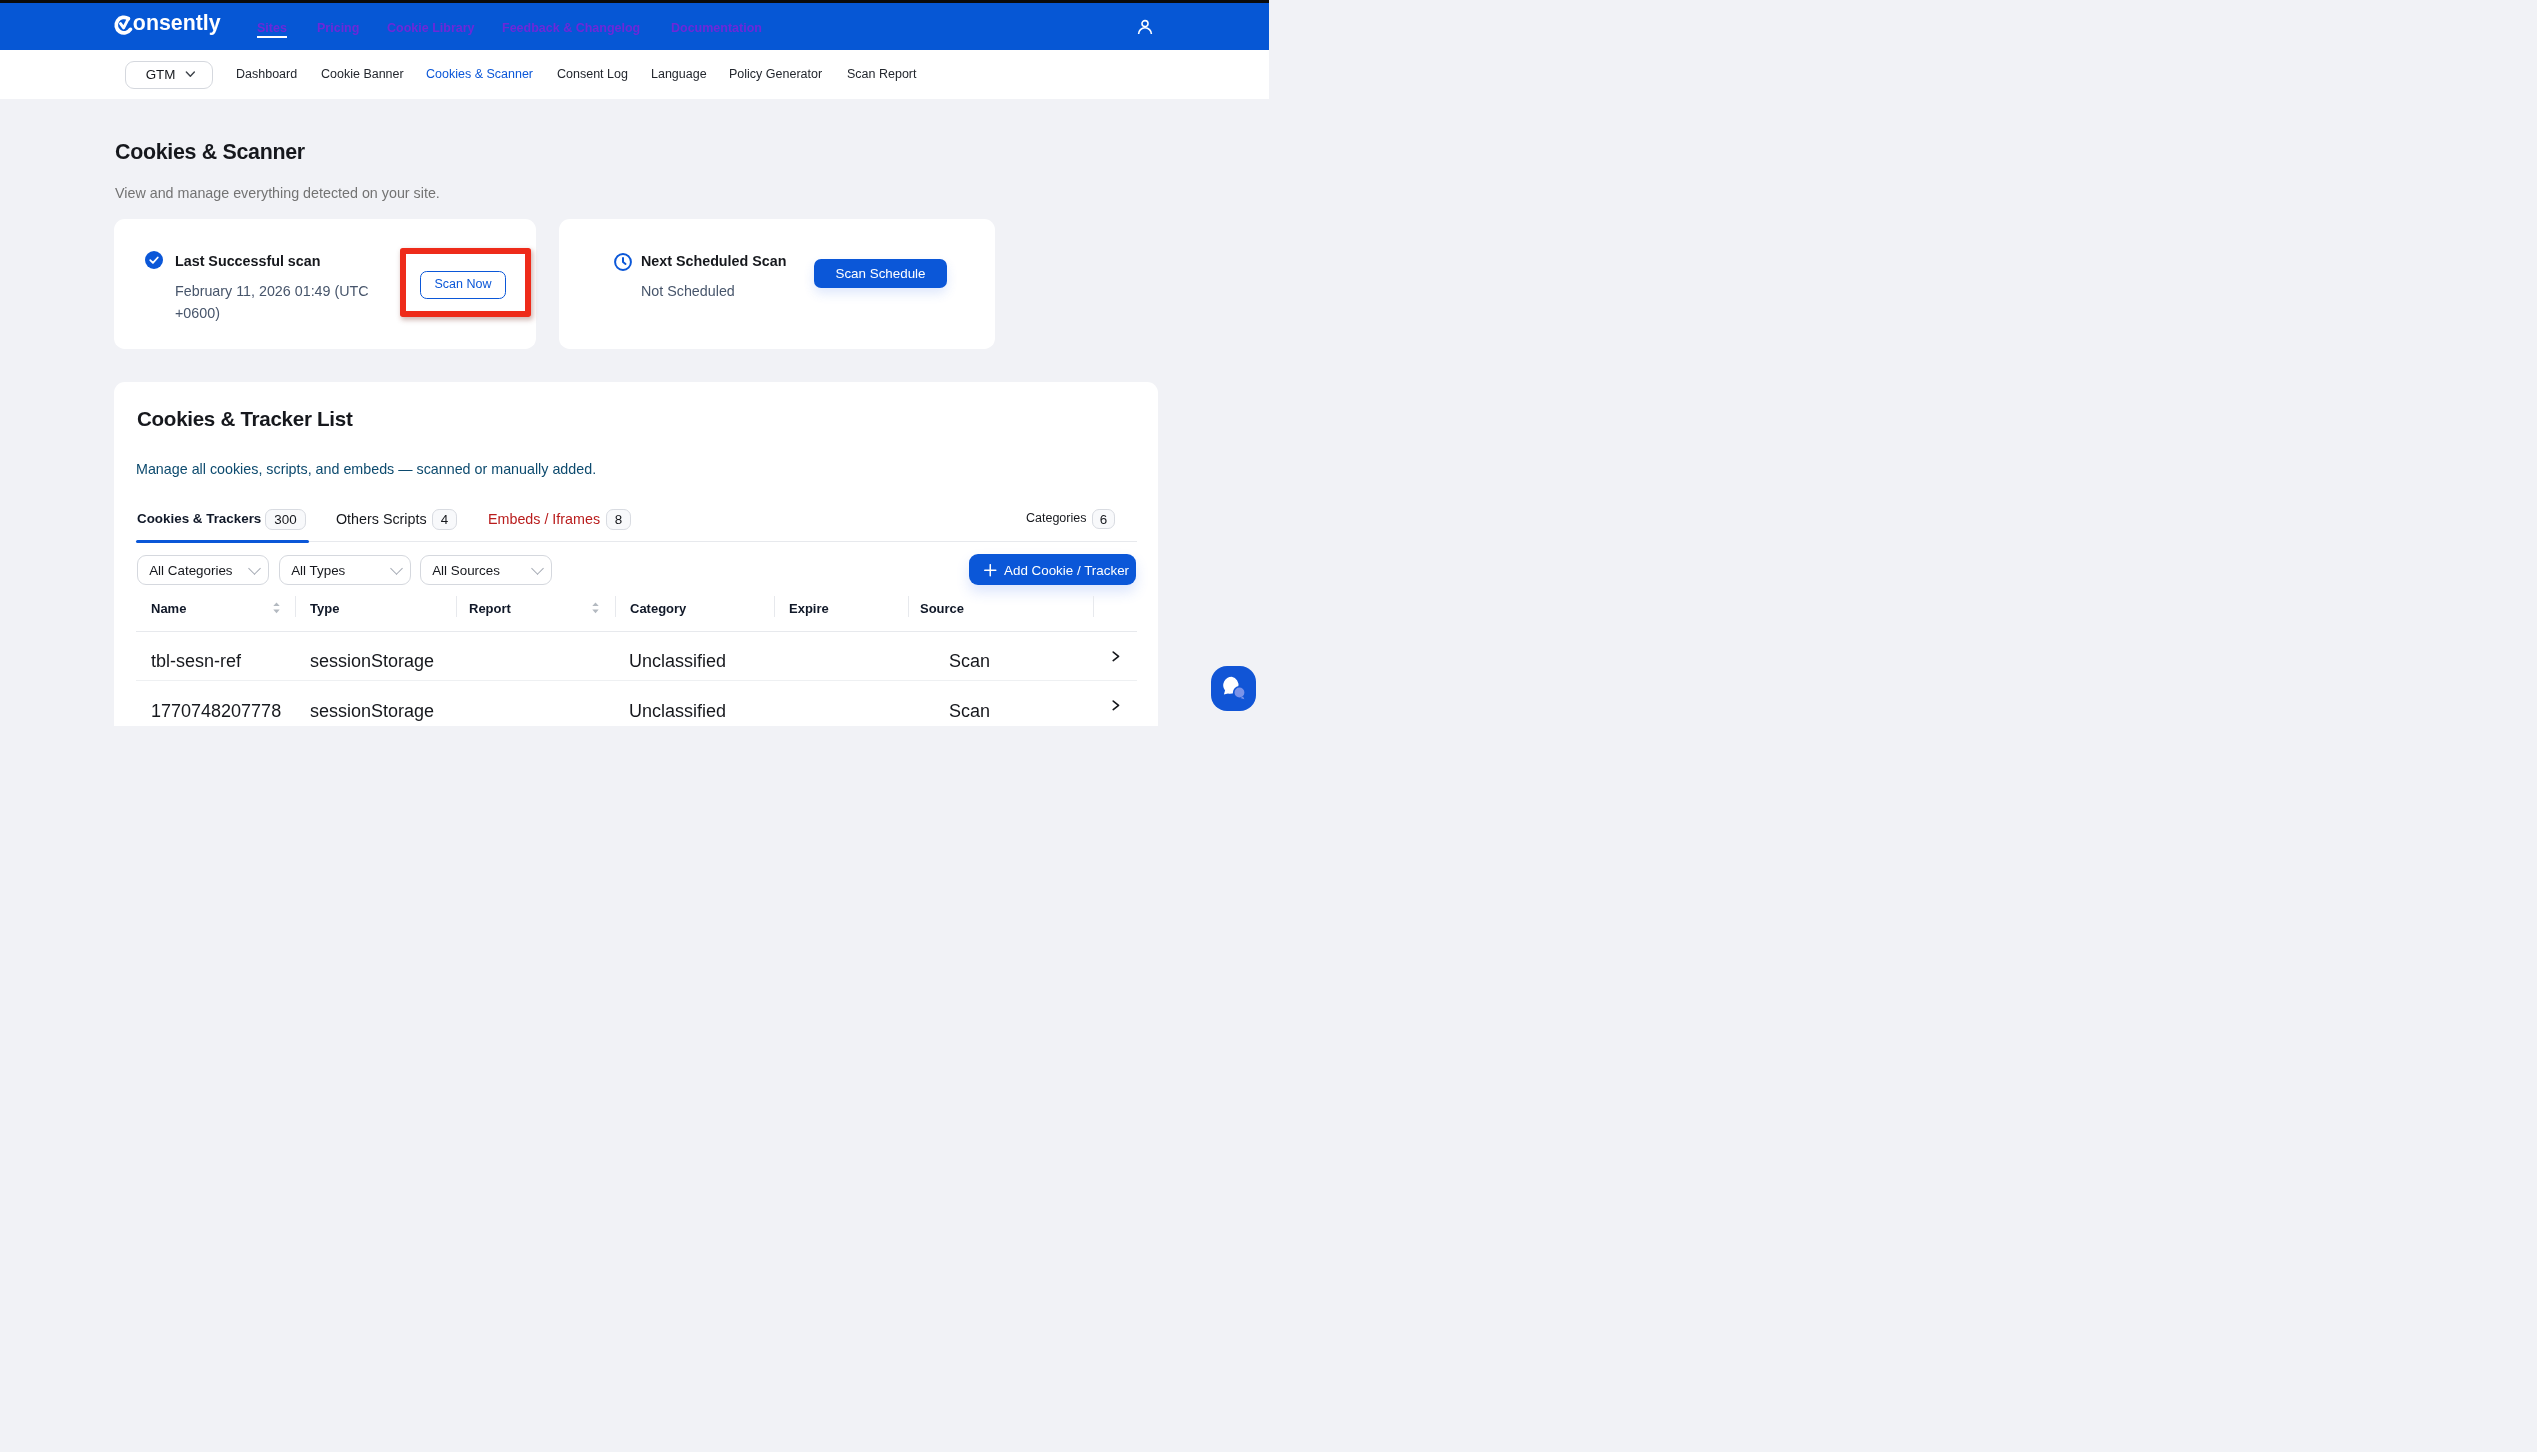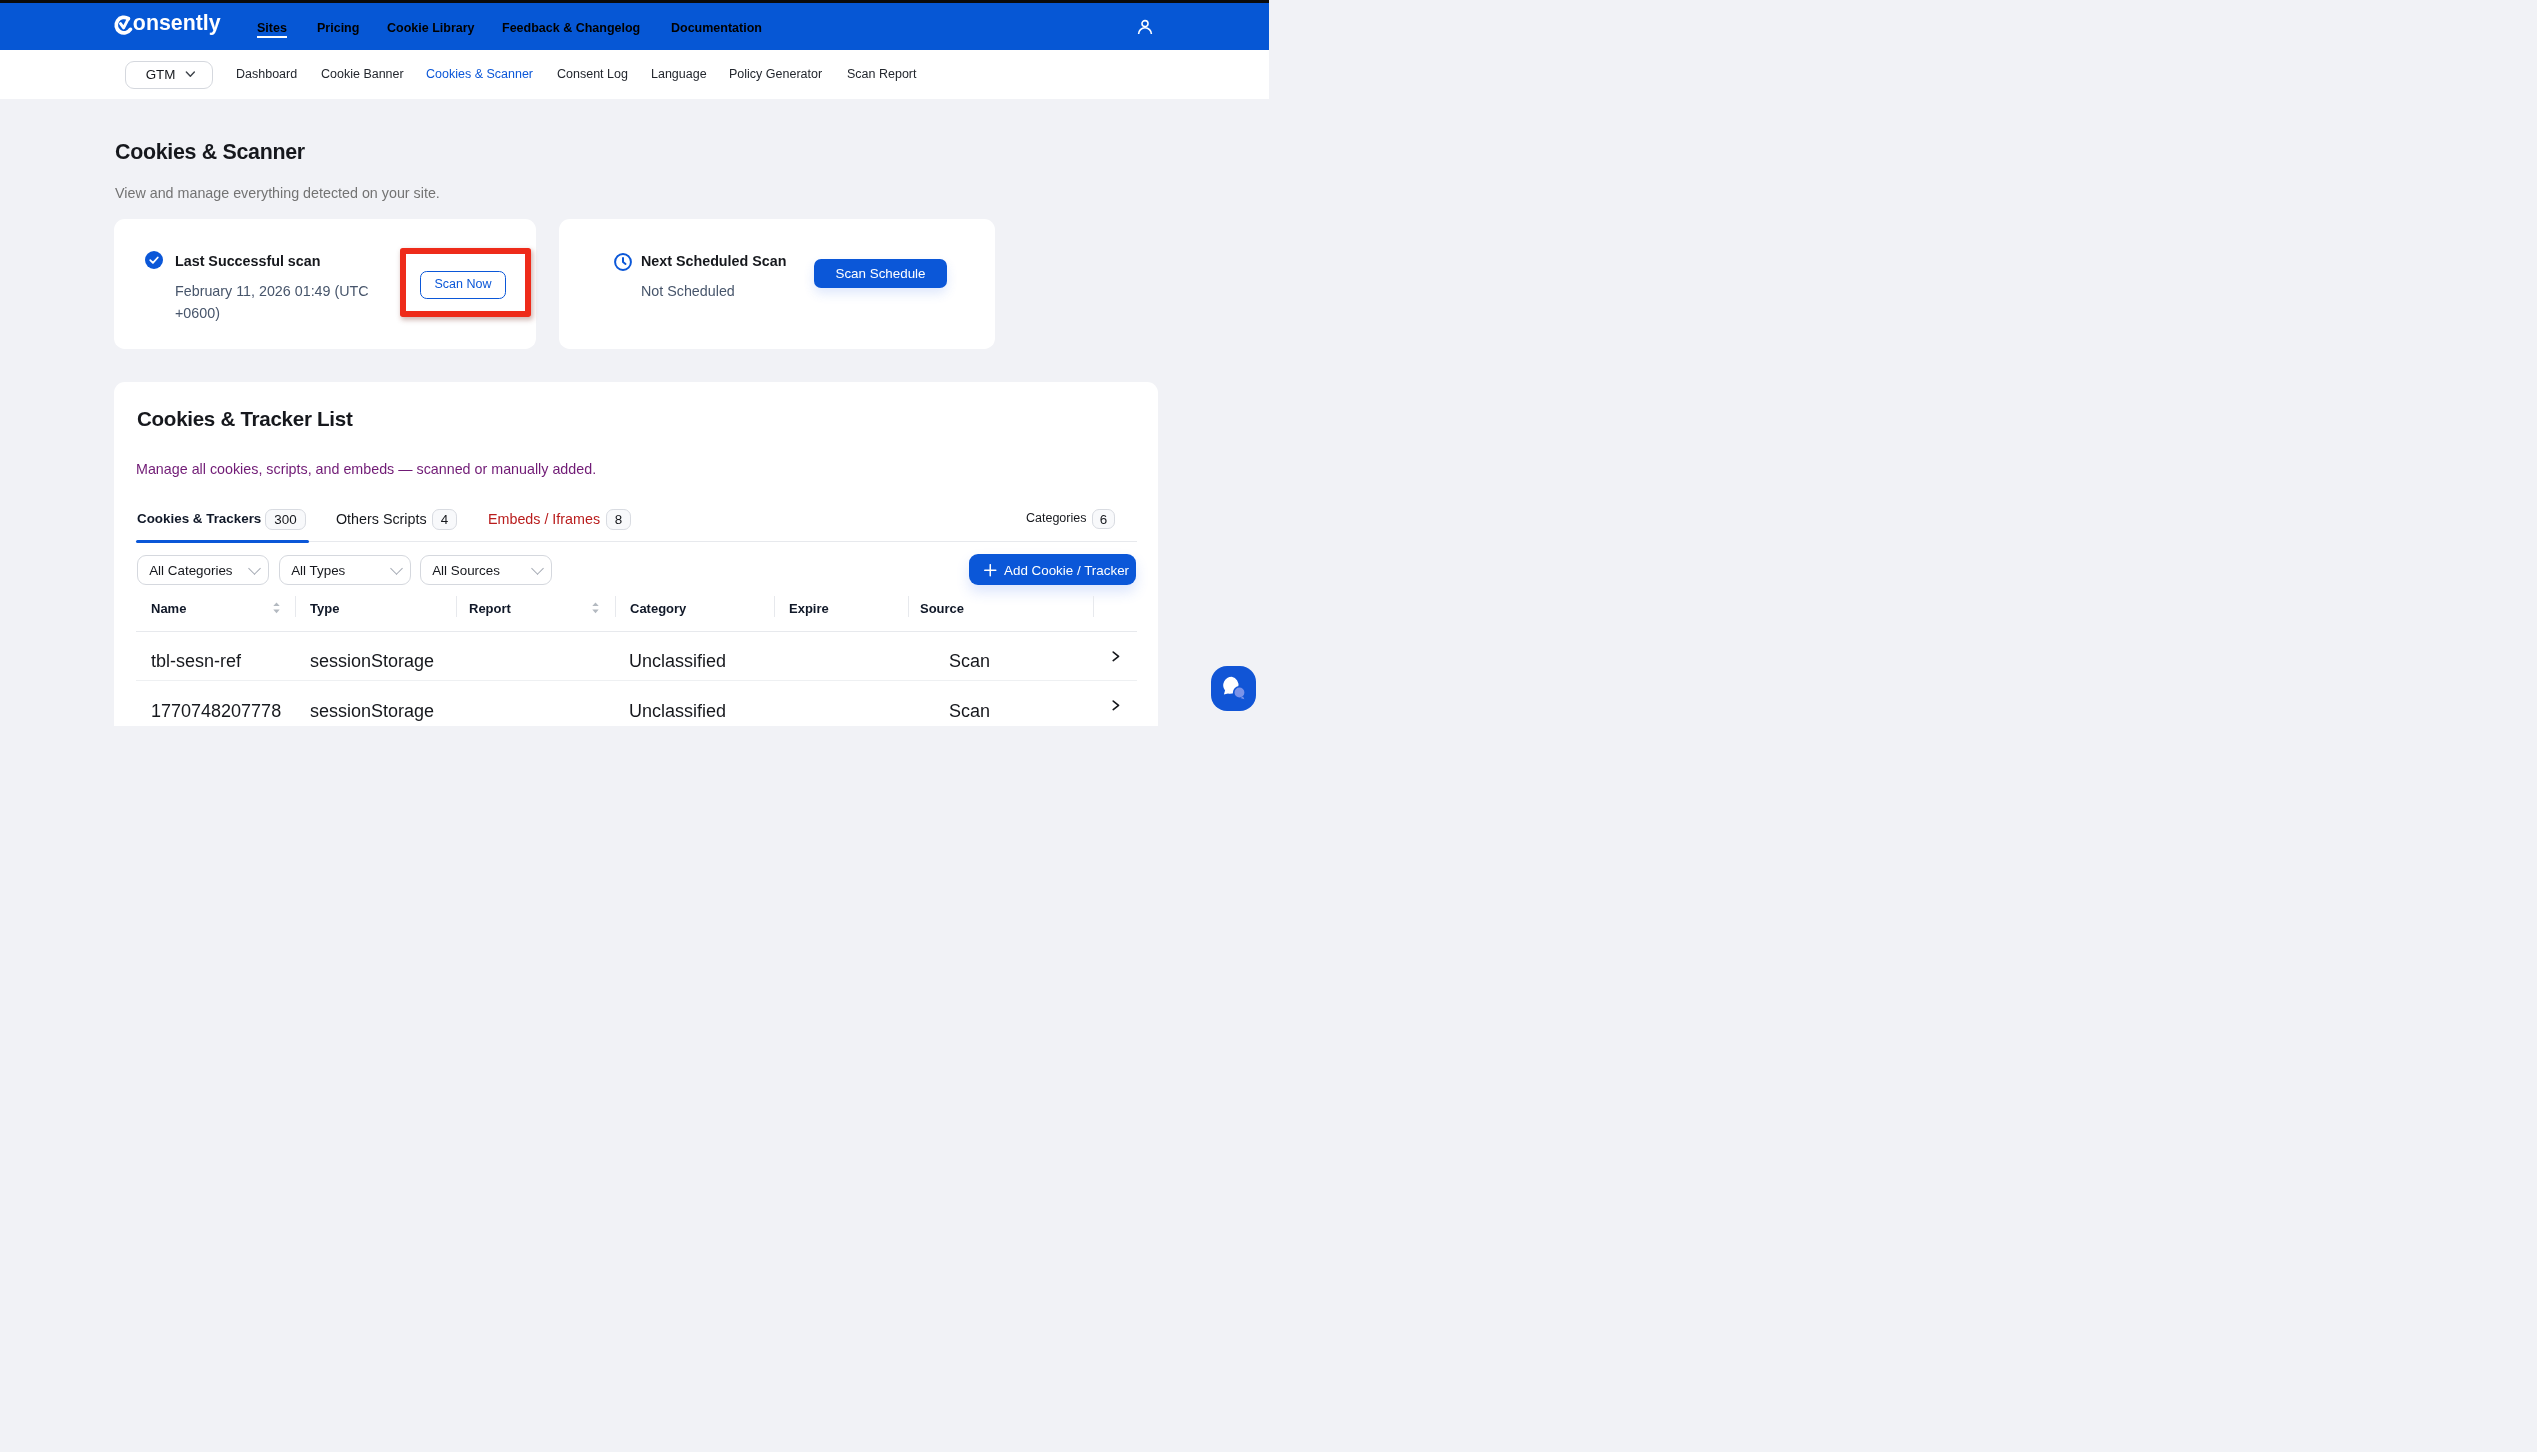--- a/index.html
+++ b/index.html
@@ -2,21 +2,21 @@
 <html style="font-size:14.3px"><head>
 <meta charset="utf-8">
 <style>
   * { margin:0; padding:0; box-sizing:border-box; }
   html,body { width:1269px; height:726px; font-family:"Liberation Sans", sans-serif; background:#f1f2f6; overflow:hidden; }
   .abs { position:absolute; }
   body { position:relative; }
 
   #blackbar { left:0; top:0; width:1269px; height:3.1px; background:#0b0b0b; }
   #header { left:0; top:3.1px; width:1269px; height:47px; background:#0657d5; }
-  .topnav { color:#000000; font-weight:bold; font-size:12.5px; line-height:46px; position:absolute; top:4.5px; }
+  .topnav { color:#6d28d9; font-weight:bold; font-size:12.5px; line-height:46px; position:absolute; top:4.5px; }
   #sites-underline { left:257px; top:36px; width:30px; height:1.8px; background:#fff; }
 
   #subnav { left:0; top:50px; width:1269px; height:49px; background:#fff; }
   .sn { position:absolute; font-size:12.5px; color:#23272e; line-height:49px; top:50px; }
   .sn.active { color:#0b57d8; }
   #gtmchip { left:125px; top:61px; width:88px; height:28px; border:0.9px solid #d5d8de; border-radius:9px; background:#fff; font-size:13.4px; color:#16181d; }
   #gtmchip span { position:absolute; left:19.7px; top:5.4px; }
 
   #h1 { left:115px; top:140px; font-size:21.4px; font-weight:bold; color:#16181d; letter-spacing:-0.3px; }
   #sub1 { left:115px; top:185px; font-size:14.3px; color:#737373; }
@@ -26,21 +26,21 @@
   #card2 { left:559px; top:219px; width:436px; height:130px; }
   .cardtitle { font-size:14.3px; font-weight:bold; color:#16181d; position:absolute; }
   .cardsub { font-size:14.3px; color:#47556b; position:absolute; line-height:22.3px; }
 
   #scan-now { left:420px; top:271px; width:86px; height:28px; border:1.4px solid #0b57d8; border-radius:6.7px; background:#fff; color:#0b57d8; font-size:12.5px; text-align:center; line-height:25.5px; }
   #redbox { left:400px; top:248px; width:131px; height:69px; border:6.3px solid #ee2b1a; border-radius:2.7px; box-shadow:1.8px 2.7px 5.4px rgba(120,50,40,.35); }
   #scan-sched { left:814px; top:259px; width:133px; height:29px; border-radius:7.1px; background:#0b57d8; color:#fff; font-size:13.4px; text-align:center; line-height:29px; box-shadow:0 5.4px 10.7px rgba(59,113,237,.16); }
 
   #bigcard { left:114px; top:382px; width:1044px; height:536px; }
   #h2 { left:137px; top:407px; font-size:20.6px; font-weight:bold; color:#16181d; letter-spacing:-0.3px; }
-  #sub2 { left:136px; top:461px; font-size:14.3px; color:#701a75; }
+  #sub2 { left:136px; top:461px; font-size:14.3px; color:#0c4a6e; }
 
   .badge { position:absolute; border:0.9px solid #d8dbe1; background:#f8f9fb; border-radius:7.1px; font-size:13.4px; color:#16181d; text-align:center; }
 
   .select { position:absolute; top:555px; width:132px; height:29.5px; border:0.9px solid #d5d8de; border-radius:9px; background:#fff; font-size:13.4px; color:#16181d; }
   .select span { position:absolute; left:11.2px; top:7.1px; }
   .chev { position:absolute; width:9px; height:9px; border-right:1.4px solid #a3a9b3; border-bottom:1.4px solid #a3a9b3; transform:rotate(45deg); }
   #addbtn { position:absolute; left:969px; top:554px; width:167px; height:31px; background:#0b57d8; border-radius:9px; color:#fff; font-size:13.4px; box-shadow:0 7.1px 12.5px rgba(59,113,237,.18); }
 
   .th { position:absolute; font-size:13px; font-weight:bold; color:#101828; top:601px; }
   .vsep { position:absolute; width:0.9px; background:#e7e9ed; top:596px; height:21.4px; }

